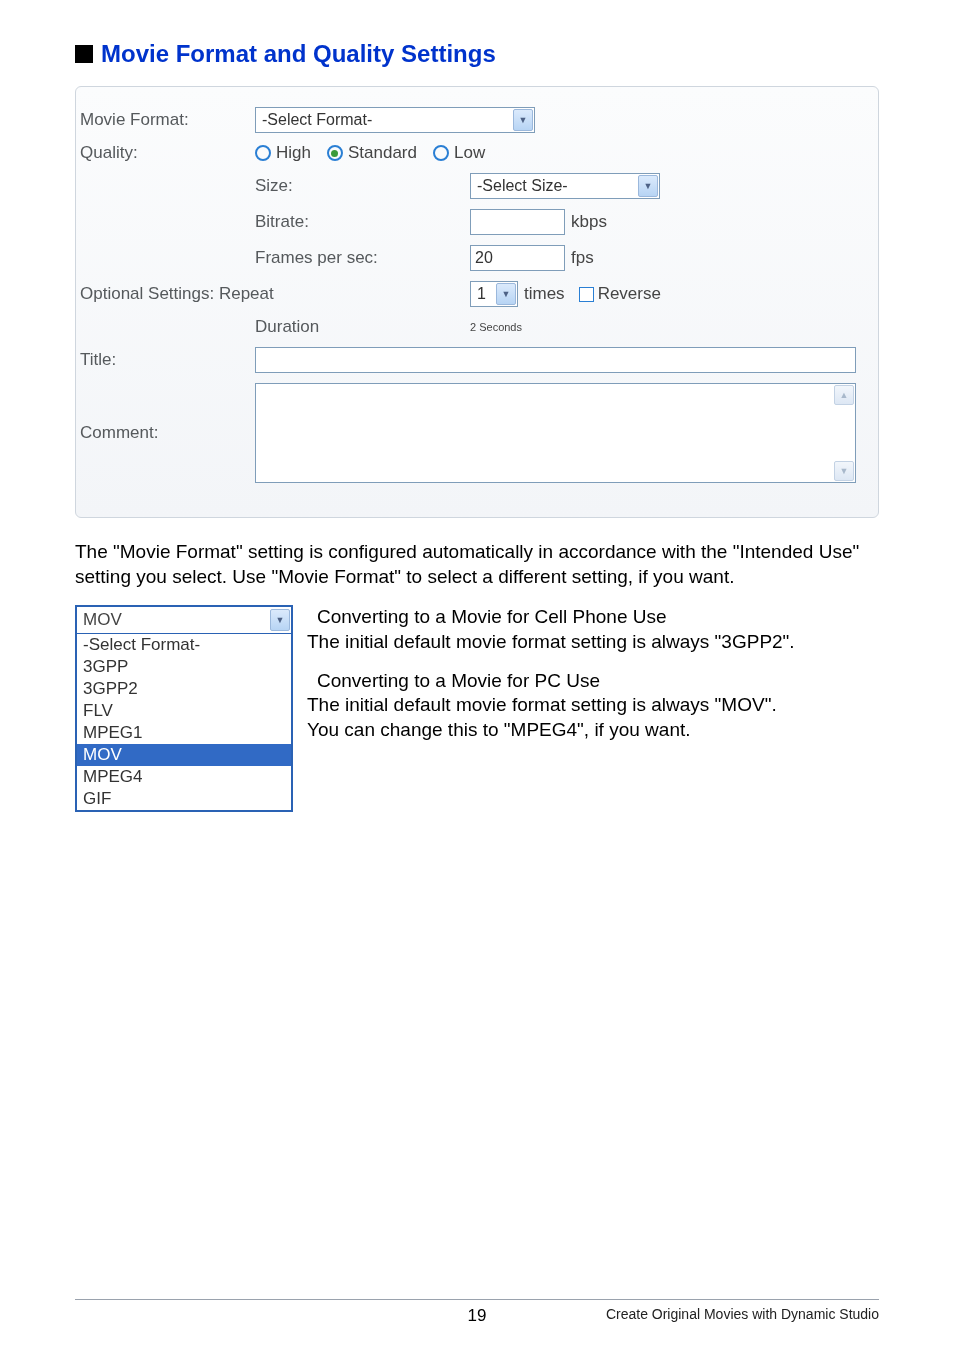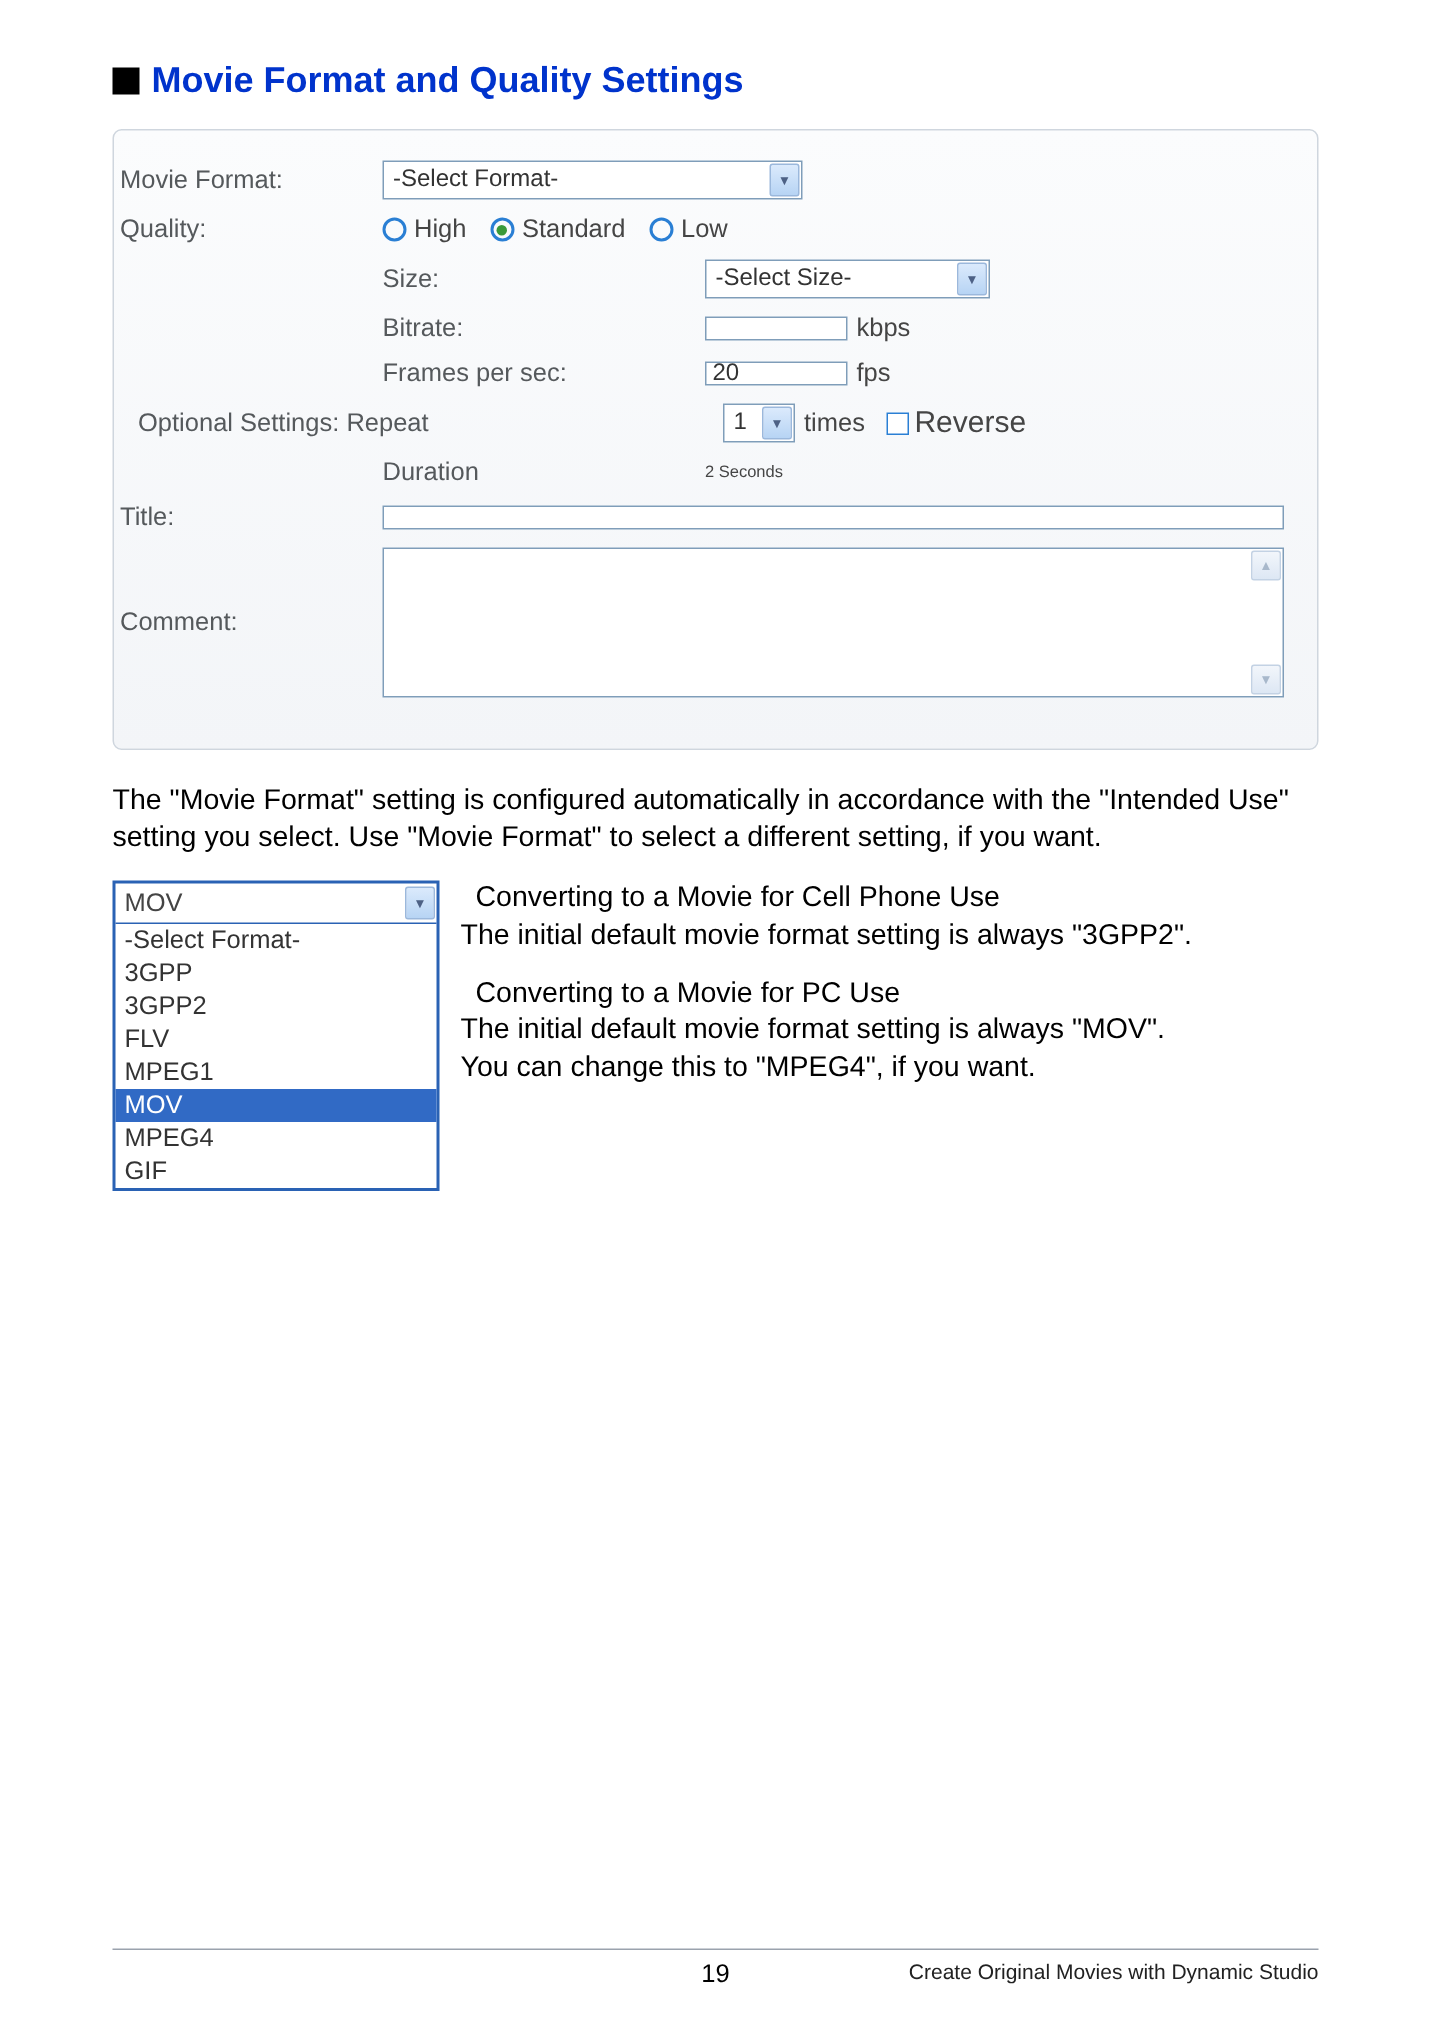--- a/index.html
+++ b/index.html
@@ -74,21 +74,21 @@
     border-radius: 2px;
     display: flex;
     align-items: center;
     justify-content: center;
     color: #4d6185;
     font-size: 9px;
   }
   .xp-input {
     border: 1px solid #7f9db9;
     background: #fff;
-    height: 16px;
+    height: 26px;
     font-size: 16px;
     color: #333;
     padding: 0 4px;
   }
   .radio-group {
     display: flex;
     gap: 16px;
     align-items: center;
   }
   .radio {
@@ -284,29 +284,29 @@
   </div>
 
   <div class="form-row">
     <div class="lbl"></div>
     <div class="lbl2">Frames per sec:</div>
     <input class="xp-input" style="width: 95px;" value="20">
     <span style="color:#454545;font-size:17px;margin-left:6px;">fps</span>
   </div>
 
   <div class="form-row">
-    <div class="lbl" style="white-space:nowrap;margin-left:12px;"><span>Optional Settings:</span> <span>Repeat</span></div>
+    <div class="lbl" style="white-space:nowrap;"><span>Optional Settings:</span> <span>Repeat</span></div>
     <div class="lbl2"></div>
     <div class="xp-select" style="width:48px;">
       <span class="sel-text">1</span>
       <span class="sel-arrow">▼</span>
     </div>
     <span style="color:#454545;font-size:17px;margin:0 14px 0 6px;">times</span>
     <span class="chk"></span>
-    <span style="color:#454545;font-size:20px;">Reverse</span>
+    <span style="color:#454545;font-size:17px;">Reverse</span>
   </div>
 
   <div class="form-row">
     <div class="lbl"></div>
     <div class="lbl2">Duration</div>
     <span style="color:#454545;font-size:11px;">2 Seconds</span>
   </div>
 
   <div class="form-row" style="margin-top:10px;">
     <div class="lbl">Title:</div>

